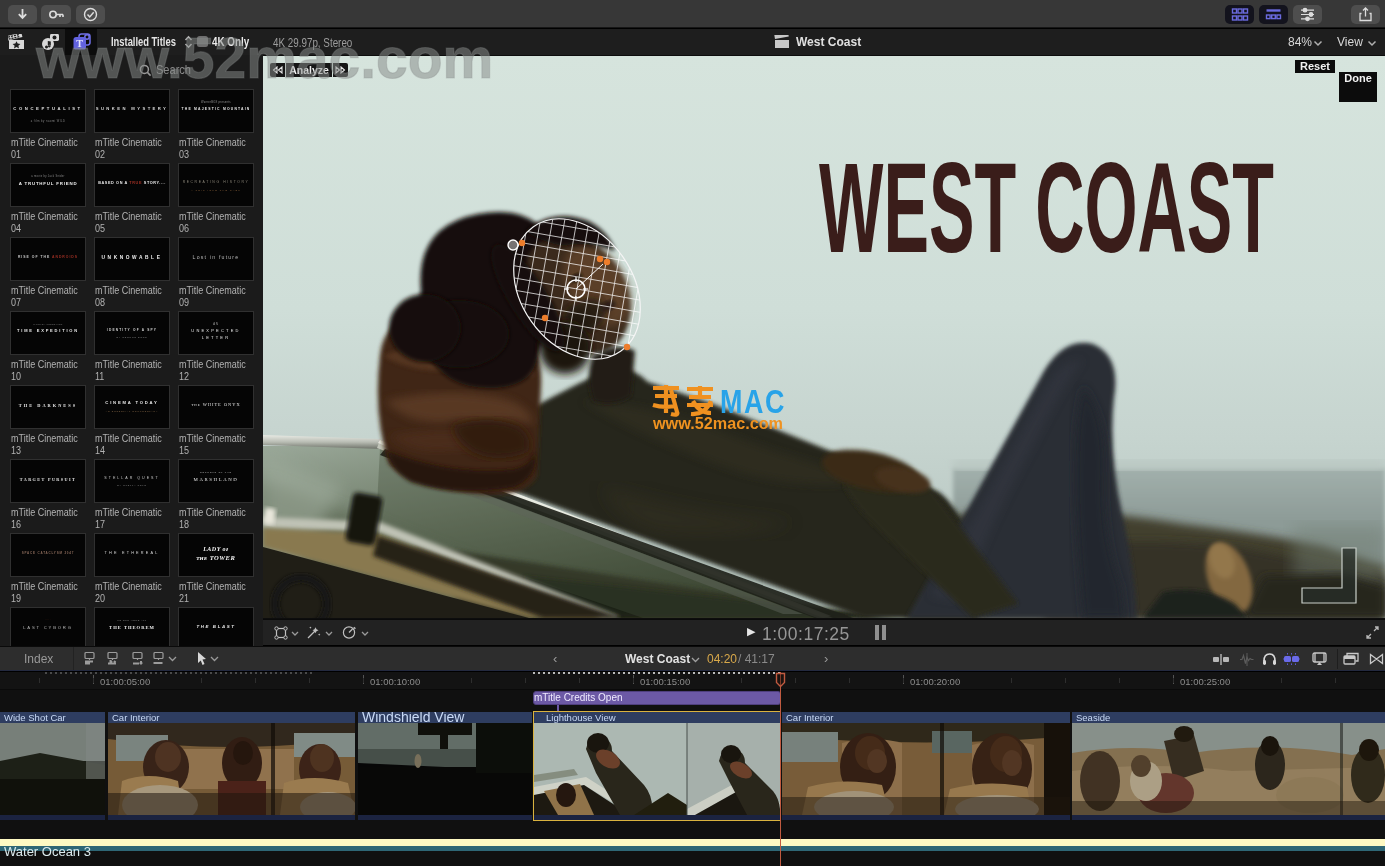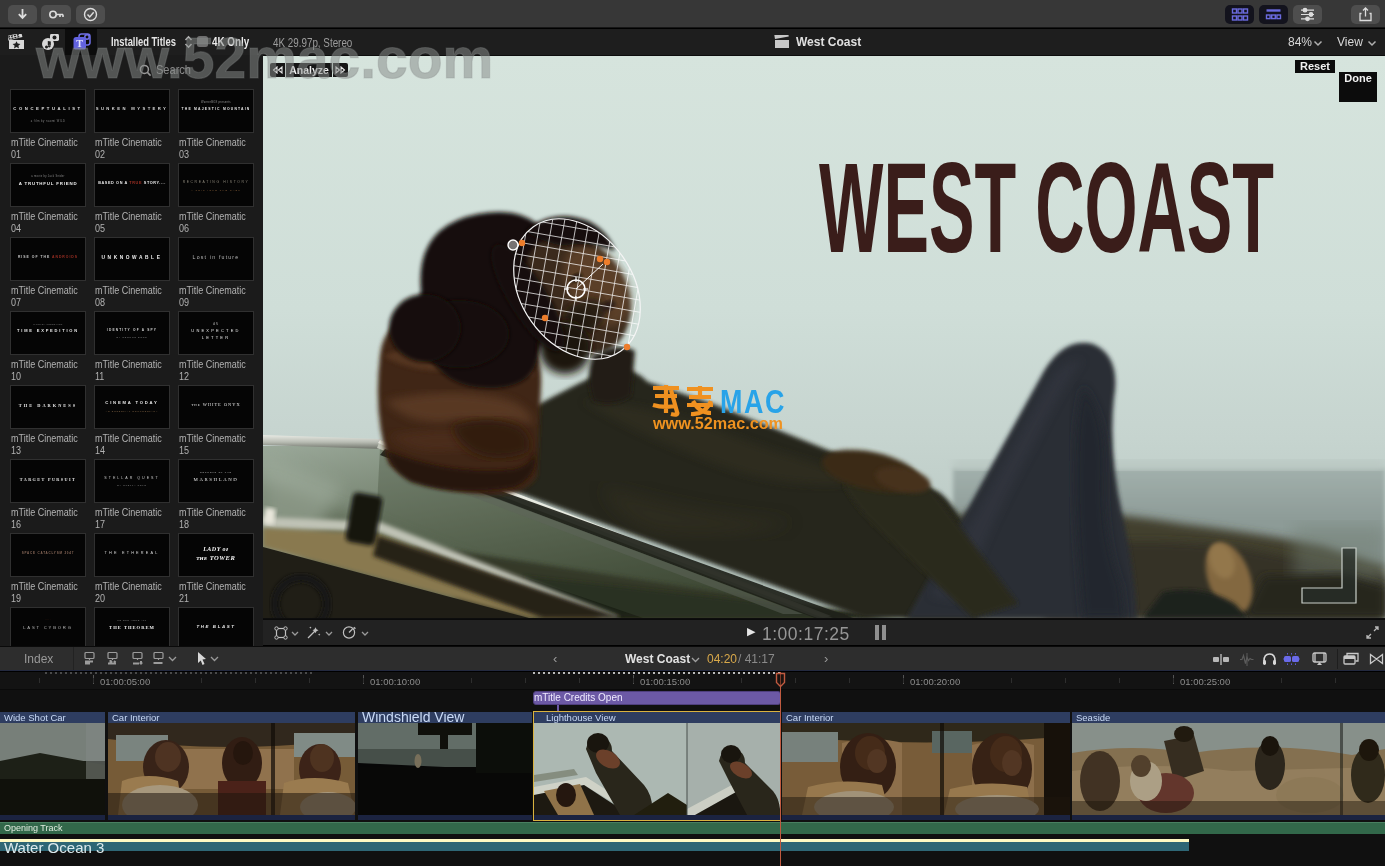--- a/index.html
+++ b/index.html
@@ -742,21 +742,20 @@
           <ellipse cx="198" cy="23" rx="9" ry="10" fill="#1e170e"></ellipse>
 <ellipse cx="238" cy="72" rx="34" ry="18" fill="#a18a64"></ellipse>
 <rect x="268" y="0" width="3" height="92" fill="#10120e" opacity="0.5"></rect>
 <ellipse cx="296" cy="52" rx="17" ry="28" fill="#37301f"></ellipse>
           <ellipse cx="297" cy="27" rx="10" ry="11" fill="#221a0e"></ellipse>
 <path d="M0 78 h313 v14 h-313z" fill="#1e160c" opacity="0.45"></path>
 <rect width="313" height="92" fill="#000" opacity="0.12"></rect>
         </svg></div>
       <div class="abs" style="left:0;top:103px;width:313px;height:5px;background:#1b2340;"></div>
     </div>
-    <div class="abs" style="left:0;top:150px;width:1385px;height:12px;background:#32684a;border-top:1px solid #498060;color:#e0ecdf;font-size:9px;line-height:11px;padding-left:4px;">Opening Track</div>
-    <div class="abs" style="left:0;top:167px;width:1189px;height:12px;background:#2e6675;border-top:3px solid #fef9c3;color:#dcebee;font-size:15px;line-height:11px;padding-left:4px;">Water Ocean 3</div>
+    <div class="abs" style="left:0;top:167px;width:1385px;height:12px;background:#2e6675;border-top:7px solid #fef9c3;color:#dcebee;font-size:13px;line-height:11px;padding-left:4px;">Water Ocean 3</div>
     <div class="abs" style="left:780px;top:0;width:1px;height:194px;background:#c05a40;z-index:30;"></div>
     <svg class="abs" style="left:775px;top:0;z-index:31;" width="11" height="16" viewBox="0 0 11 16">
       <path d="M1.5 1.5 h8 v9 l-4 4 l-4-4 Z" fill="#26120c" fill-opacity="0.45" stroke="#c05a40" stroke-width="1.4"></path>
     </svg>
   </div>
 
 <div class="abs" style="left:36px;top:25px;width:620px;height:70px;color:rgba(136,140,138,0.52);font-size:57px;font-weight:bold;letter-spacing:0px;z-index:50;-webkit-text-stroke:1.2px rgba(136,140,138,0.30);">www.52mac.com</div>
 
 </body></html>

